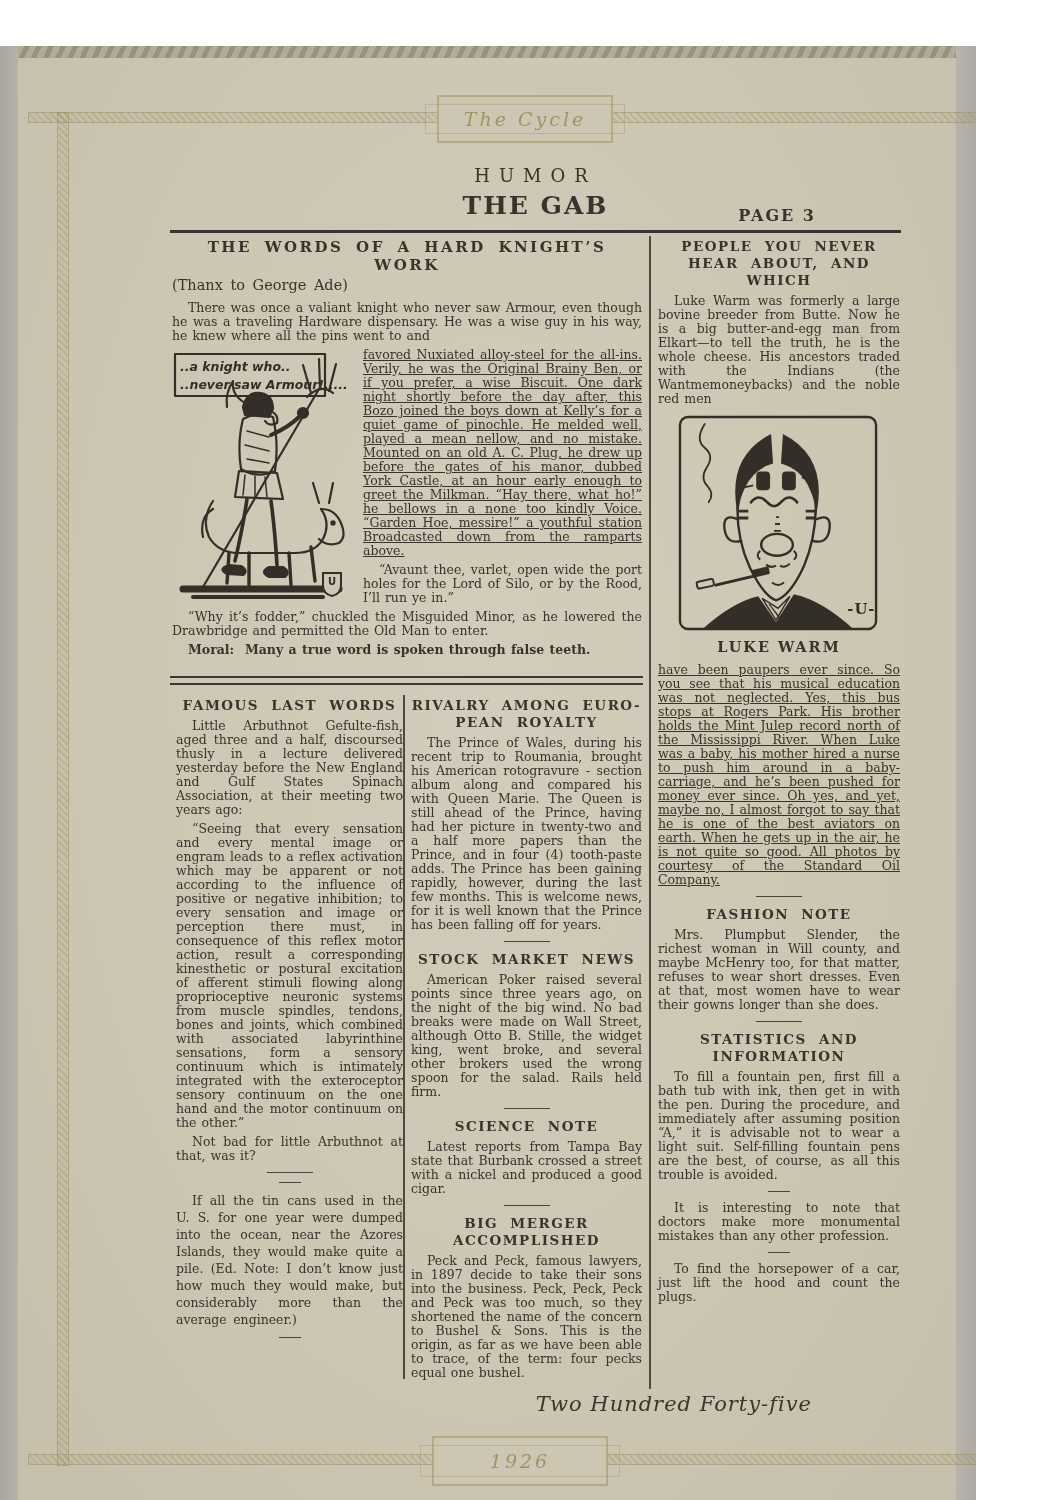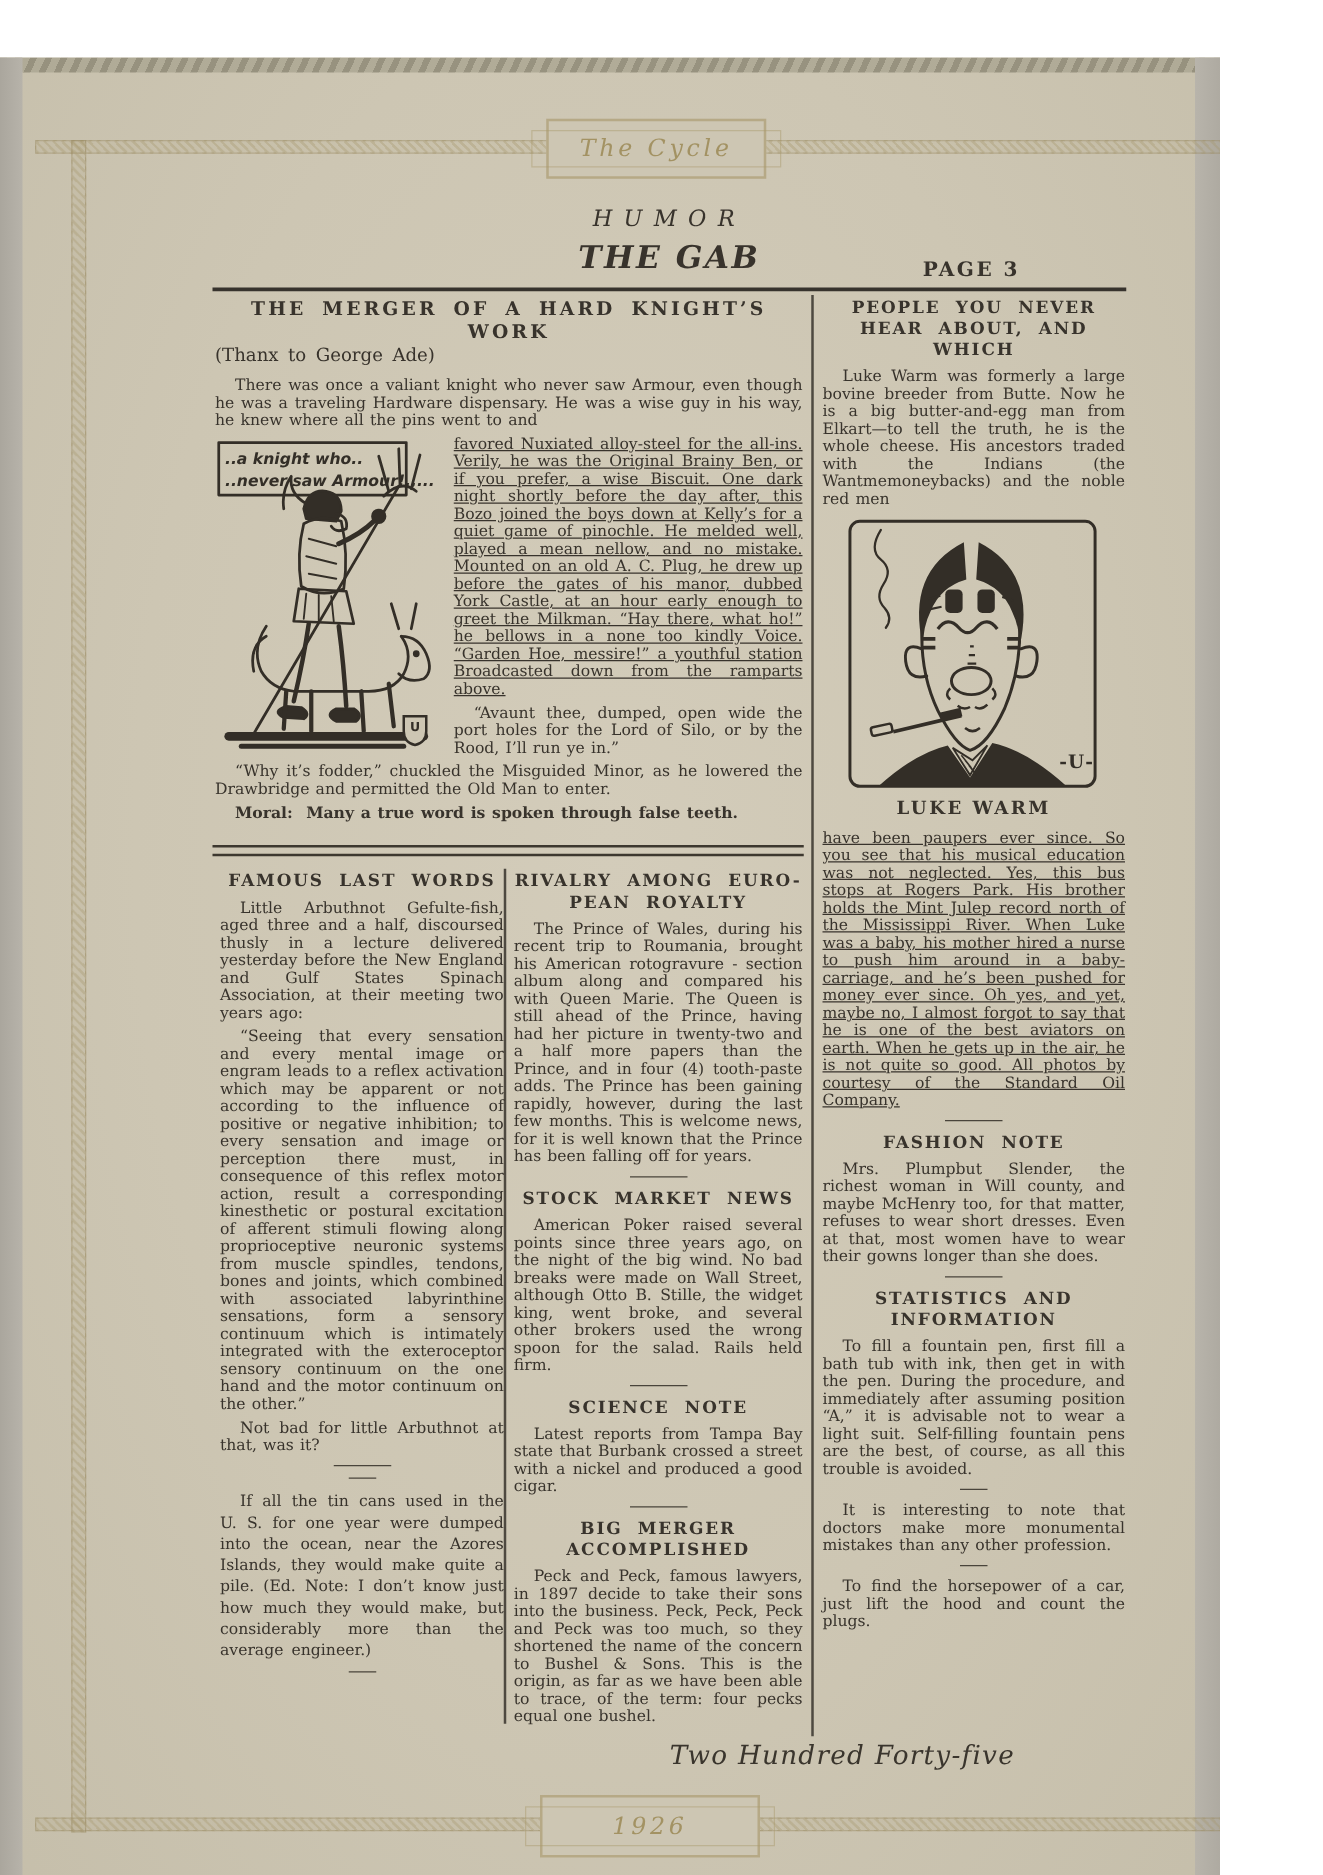--- a/index.html
+++ b/index.html
@@ -20,21 +20,21 @@
   .band-vr{left:989px;top:66px;width:10px;height:1352px;}
   .cartouche{position:absolute;background:#cdc6b3;border:2px solid rgba(168,152,106,.62);
     display:flex;align-items:center;justify-content:center;}
   .cartouche:before{content:"";position:absolute;left:-14px;right:-14px;top:7px;bottom:7px;
     border:1.5px solid rgba(168,152,106,.45);}
   .cartouche-text{font-style:italic;font-size:19px;letter-spacing:3px;color:rgba(160,143,95,.95);
     font-family:"DejaVu Serif",serif;}
   .cartouche-top{left:437px;top:49px;width:172px;height:44px;}
   .cartouche-bottom{left:432px;top:1390px;width:172px;height:46px;}
   
-  .masthead{position:absolute;left:170px;top:119px;width:731px;text-align:center;font-style:italic;}
+  .masthead{position:absolute;left:170px;top:119px;width:731px;text-align:center;}
   .kicker{font-size:18px;letter-spacing:9px;font-weight:normal;}
   .gab{font-size:25px;font-weight:bold;letter-spacing:2px;margin-top:5px;}
   .pagelabel{position:absolute;top:160px;right:160px;font-size:16px;font-weight:bold;letter-spacing:2px;}
   .rule-head{position:absolute;left:170px;top:184px;width:731px;height:3px;background:#37332d;}
   
   .rule-double{position:absolute;left:170px;top:630px;width:473px;height:5px;
     border-top:2px solid #3d382f;border-bottom:2px solid #3d382f;}
   .vrule-mid{position:absolute;left:403px;top:649px;width:2px;height:684px;background:#4e4940;}
   .vrule-right{position:absolute;left:649px;top:190px;width:2px;height:1153px;background:#4e4940;}
   
@@ -90,21 +90,21 @@
     <div class="gab">THE GAB</div>
   </div>
   <div class="pagelabel">PAGE 3</div>
   <div class="rule-head"></div>
 
   <div class="rule-double"></div>
   <div class="vrule-mid"></div>
   <div class="vrule-right"></div>
 
   <div class="fable clearfix">
-    <div class="headline">THE MERGER OF A HARD KNIGHT’S WORK</div>
+    <div class="headline">THE WORDS OF A HARD KNIGHT’S WORK</div>
     <div class="subhead">(Thanx to George Ade)</div>
     <p class="body">There was once a valiant knight who never saw Armour, even though he was a traveling Hardware dispensary. He was a wise guy in his way, he knew where all the pins went to and</p>
 
     <svg class="knight-svg" viewBox="0 0 176 252" aria-hidden="true">
       <g stroke="#332e27" fill="none" stroke-width="2.2" stroke-linecap="round" stroke-linejoin="round">
         <rect x="2" y="3" width="150" height="42"></rect>
         <line x1="30" y1="236" x2="146" y2="38"></line>
         <path d="M134 46 Q148 32 160 42"></path>
         <path d="M138 42 L130 14"></path>
         <path d="M147 37 L146 8"></path>
@@ -131,21 +131,21 @@
         <path d="M10 238 L166 238" stroke-width="7"></path>
         <path d="M20 246 L150 246" stroke-width="4"></path>
       </g>
       <path d="M150 222 l18 0 l0 12 q0 9 -9 11 q-9 -2 -9 -11 z" fill="#cdc6b3" stroke="#332e27" stroke-width="2"></path>
       <text class="k-sig" x="159" y="234" text-anchor="middle">U</text>
       <text class="k-cap" x="7" y="20">..a knight who..</text>
       <text class="k-cap" x="7" y="38">..never saw Armour!.,...</text>
     </svg>
 
     <p class="body noindent">favored Nuxiated alloy-steel for the all-ins. Verily, he was the Original Brainy Ben, or if you prefer, a wise Biscuit. One dark night shortly before the day after, this Bozo joined the boys down at Kelly’s for a quiet game of pinochle. He melded well, played a mean nellow, and no mistake. Mounted on an old A. C. Plug, he drew up before the gates of his manor, dubbed York Castle, at an hour early enough to greet the Milkman. “Hay there, what ho!” he bellows in a none too kindly Voice. “Garden Hoe, messire!” a youthful station Broadcasted down from the ramparts above.</p>
-    <p class="body">“Avaunt thee, dumped, open wide the port holes for the Lord of Silo, or by the Rood, I’ll run ye in.”</p>
+    <p class="body">“Avaunt thee, varlet, open wide the port holes for the Lord of Silo, or by the Rood, I’ll run ye in.”</p>
     <p class="body">“Why it’s fodder,” chuckled the Misguided Minor, as he lowered the Drawbridge and permitted the Old Man to enter.</p>
     <p class="body moral">Moral:&nbsp;&nbsp;Many a true word is spoken through false teeth.</p>
   </div>
 
   <div class="col1">
     <div class="h2">
         <span>FAMOUS LAST WORDS</span>
       </div>
     <p class="body">Little Arbuthnot Gefulte-fish, aged three and a half, discoursed thusly in a lecture delivered yesterday before the New England and Gulf States Spinach Association, at their meeting two years ago:</p>
     <p class="body">“Seeing that every sensation and every mental image or engram leads to a reflex activation which may be apparent or not according to the influence of positive or negative inhibition; to every sensation and image or perception there must, in consequence of this reflex motor action, result a corresponding kinesthetic or postural excitation of afferent stimuli flowing along proprioceptive neuronic systems from muscle spindles, tendons, bones and joints, which combined with associated labyrinthine sensations, form a sensory continuum which is intimately integrated with the exteroceptor sensory continuum on the one hand and the motor continuum on the other.”</p>

